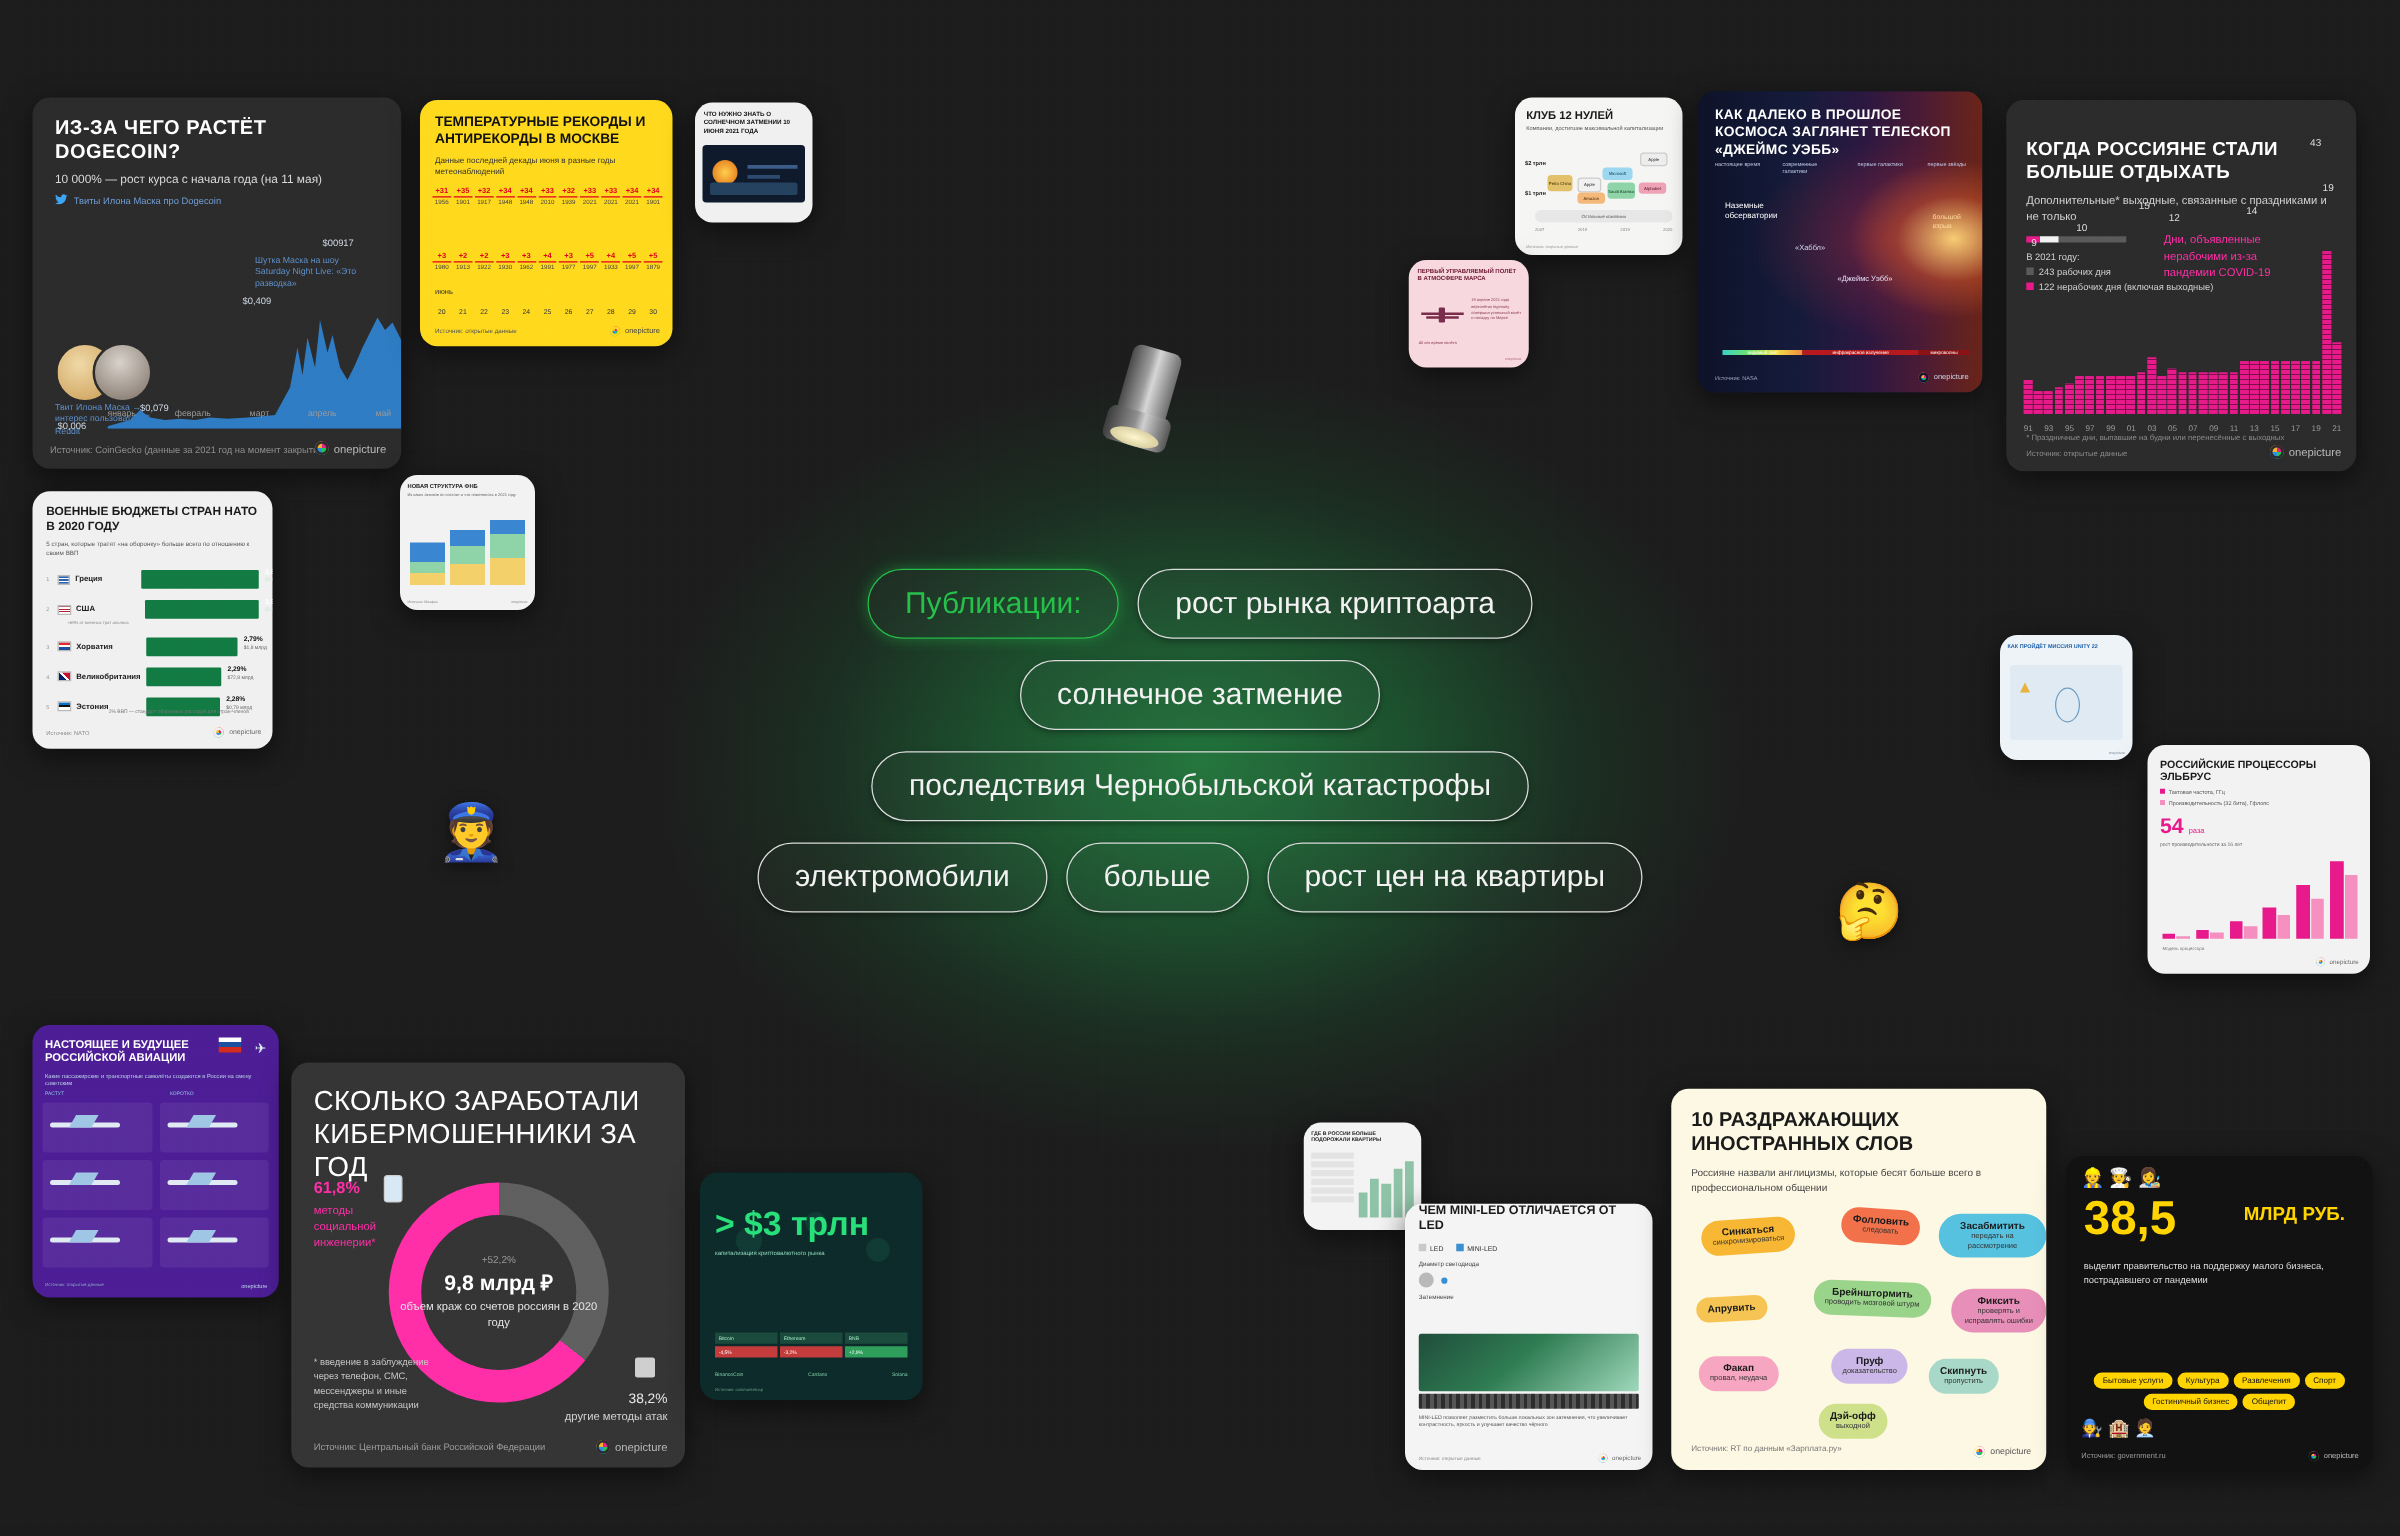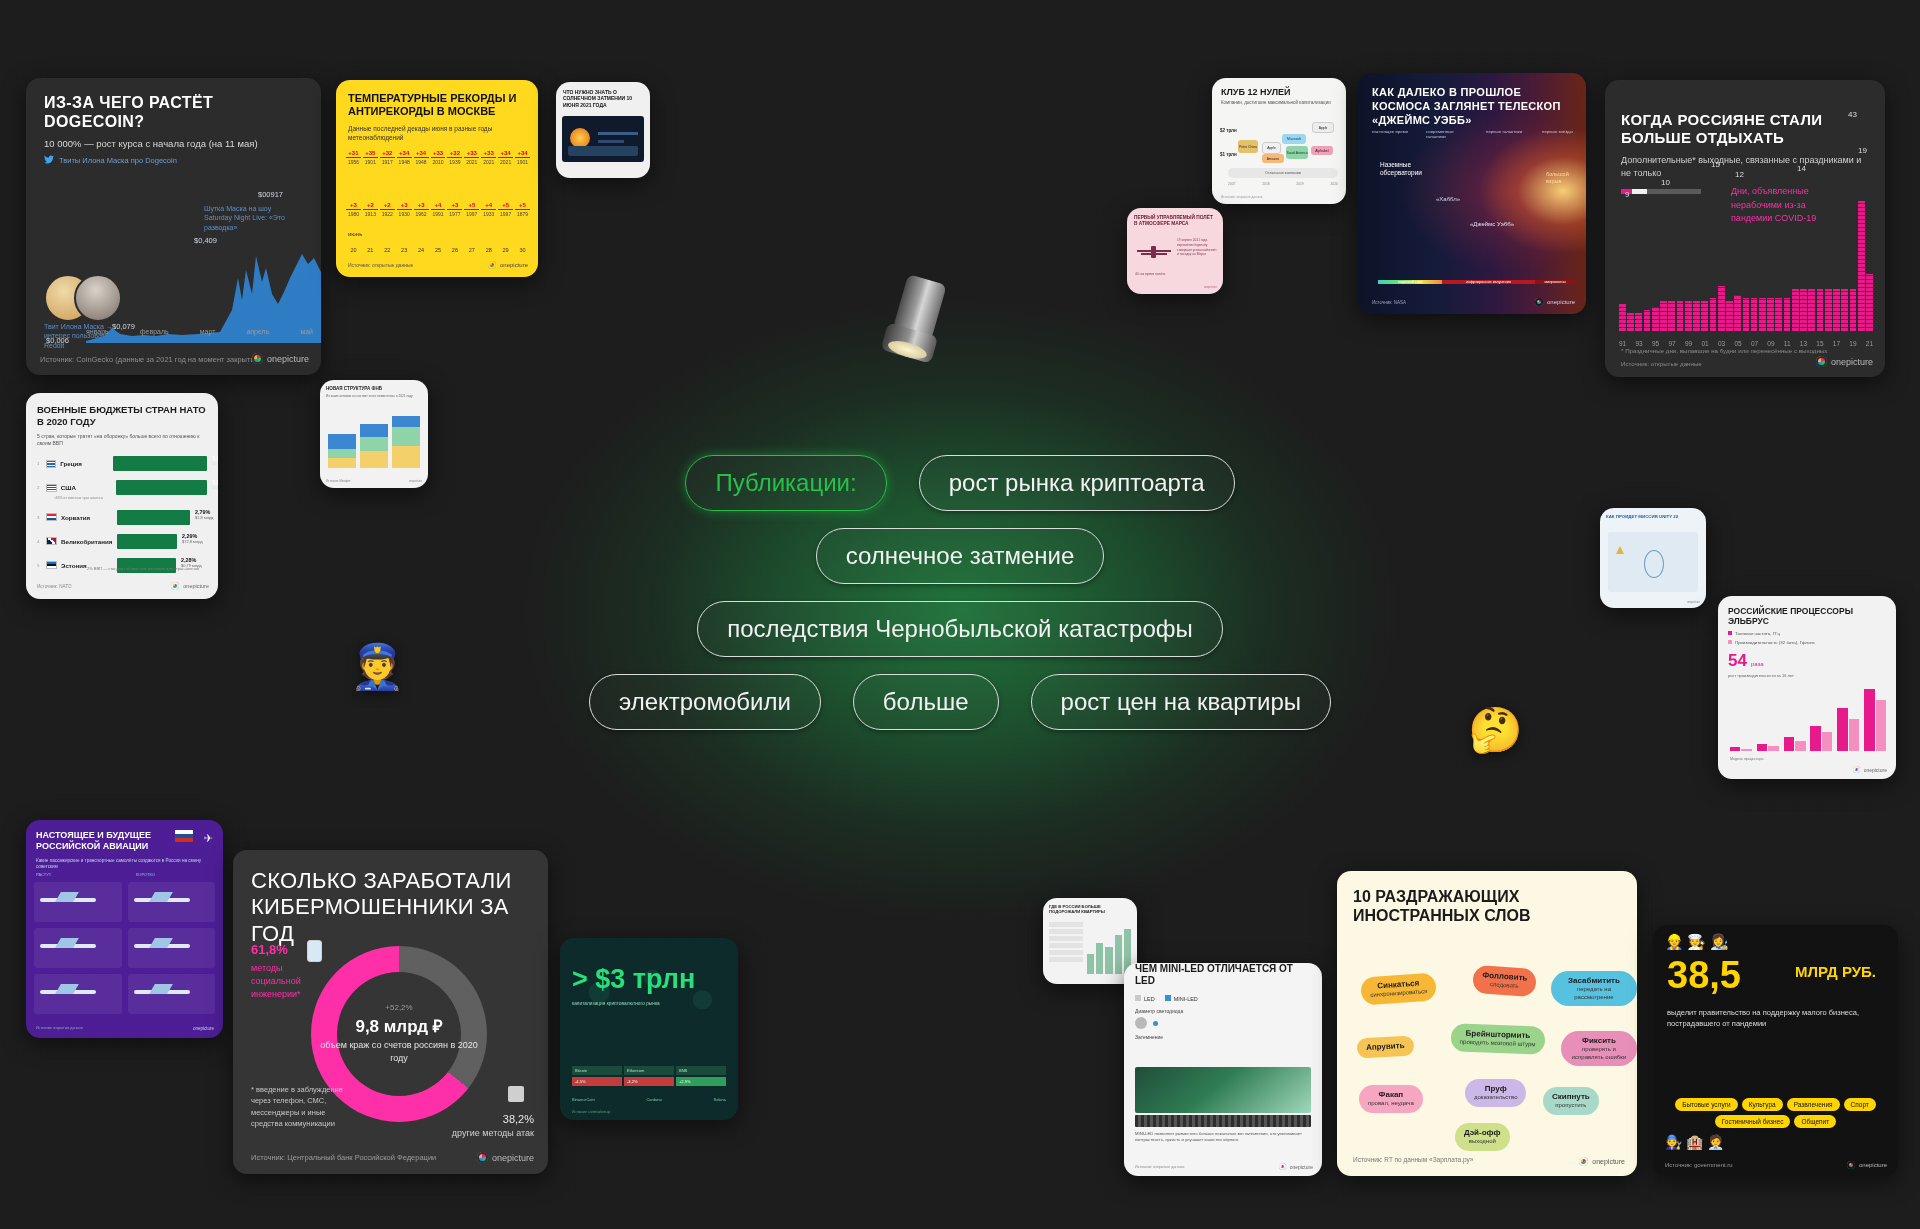--- a/index.html
+++ b/index.html
@@ -27,21 +27,21 @@
     box-shadow:0 6px 22px rgba(0,0,0,.55);
     background:#2b2b2b;color:#fff;
   }
   .op{display:flex;align-items:center;gap:4px;color:#b9b9b9;font-size:9px;white-space:nowrap;}
   .op .dot{width:11px;height:11px;border-radius:50%;
     background:conic-gradient(#e91e8c 0 25%, #23c552 0 50%, #2b8fe0 0 75%, #f0b429 0 100%);
     box-shadow:inset 0 0 0 2px #2b2b2b;}
 
   
   #pills{position:absolute;left:0;top:455;width:1920px;}
-  .pillrow{display:flex;justify-content:center;gap:32px;margin-bottom:17px;}
+  .pillrow{display:flex;justify-content:center;gap:15px;margin-bottom:17px;}
   .pill{
     border:1.6px solid #dcdcdc;border-radius:999px;
     color:#f2f2f2;font-size:24px;line-height:1;
     padding:15px 29px;white-space:nowrap;
     background:rgba(255,255,255,0.02);
     box-shadow:0 2px 5px rgba(0,0,0,.35);
   }
   .pill.first{border-color:#25c04a;color:#25c04a;
     box-shadow:0 0 12px rgba(37,192,74,.45);}
 
@@ -404,20 +404,25 @@
   </div>
 </div>
 
 <div class="card" id="rest">
   <div class="h">КОГДА РОССИЯНЕ СТАЛИ БОЛЬШЕ ОТДЫХАТЬ</div>
   <div class="s2">Дополнительные* выходные, связанные с праздниками и не только</div>
   <div style="margin:10px 0 0 16px;width:80px;height:5px;display:flex;">
     <span style="width:14%;background:#e8198b;"></span>
       <span style="width:18%;background:#f2f2f2;"></span>
       <span style="flex:1;background:#5a5a5a;"></span>
+  </div>
+  <div class="leg">
+    <div>В 2021 году:</div>
+    <div><span style="display:inline-block;width:6px;height:6px;background:#5a5a5a;margin-right:4px;"></span><span>243 рабочих дня</span></div>
+    <div><span style="display:inline-block;width:6px;height:6px;background:#e8198b;margin-right:4px;"></span><span>122 нерабочих дня (включая выходные)</span></div>
   </div>
   <div class="covid">Дни, объявленные нерабочими из-за пандемии COVID-19</div>
   <div style="position:absolute;left:20px;bottom:178px;font-size:8px;color:#ddd;">9</div>
   <div style="position:absolute;left:56px;bottom:190px;font-size:8px;color:#ddd;">10</div>
   <div style="position:absolute;left:106px;bottom:208px;font-size:8px;color:#ddd;">15</div>
   <div style="position:absolute;left:130px;bottom:198px;font-size:8px;color:#ddd;">12</div>
   <div style="position:absolute;left:192px;bottom:204px;font-size:8px;color:#ddd;">14</div>
   <div style="position:absolute;right:18px;bottom:222px;font-size:8px;color:#ddd;">19</div>
   <div style="position:absolute;right:28px;bottom:258px;font-size:8px;color:#ddd;">43</div>
   <div class="bars" id="rest-bars">
@@ -737,20 +742,21 @@
   <div style="position:absolute;left:11px;right:11px;top:168px;font-size:4.2px;color:#555;line-height:1.5;">MINI-LED позволяет разместить больше локальных зон затемнения, что увеличивает контрастность, яркость и улучшает качество чёрного</div>
   <div style="position:absolute;left:11px;bottom:7px;font-size:3.8px;color:#8a8a8a;">Источник: открытые данные</div>
   <div class="op" style="position:absolute;right:9px;bottom:6px;color:#666;font-size:5px;">
     <span class="dot" style="width:7px;height:7px;box-shadow:inset 0 0 0 2px #f4f4f4;"></span>
     <span>onepicture</span>
   </div>
 </div>
 
 <div class="card" id="words">
   <div class="h">10 РАЗДРАЖАЮЩИХ ИНОСТРАННЫХ СЛОВ</div>
+  <div class="s2">Россияне назвали англицизмы, которые бесят больше всего в профессиональном общении</div>
   <div id="word-bubbles">
       <div class="bub" style="left: 24px; top: 104px; background: rgb(247, 183, 51); transform: rotate(-4deg);">Синкаться<small>синхронизироваться</small></div>
       <div class="bub" style="left: 136px; top: 96px; background: rgb(242, 113, 74); transform: rotate(4deg);">Фолловить<small>следовать</small></div>
       <div class="bub" style="left: 214px; top: 100px; background: rgb(86, 194, 224); transform: rotate(0deg);">Засабмитить<small>передать на рассмотрение</small></div>
       <div class="bub" style="left: 20px; top: 166px; background: rgb(246, 196, 83); transform: rotate(-3deg);">Апрувить</div>
       <div class="bub" style="left: 114px; top: 154px; background: rgb(154, 211, 138); transform: rotate(2deg);">Брейнштормить<small>проводить мозговой штурм</small></div>
       <div class="bub" style="left: 224px; top: 160px; background: rgb(231, 143, 184); transform: rotate(0deg);">Фиксить<small>проверять и исправлять ошибки</small></div>
       <div class="bub" style="left: 22px; top: 214px; background: rgb(246, 166, 192); transform: rotate(0deg);">Факап<small>провал, неудача</small></div>
       <div class="bub" style="left: 128px; top: 208px; background: rgb(203, 184, 232); transform: rotate(0deg);">Пруф<small>доказательство</small></div>
       <div class="bub" style="left: 206px; top: 216px; background: rgb(168, 216, 200); transform: rotate(0deg);">Скипнуть<small>пропустить</small></div>

